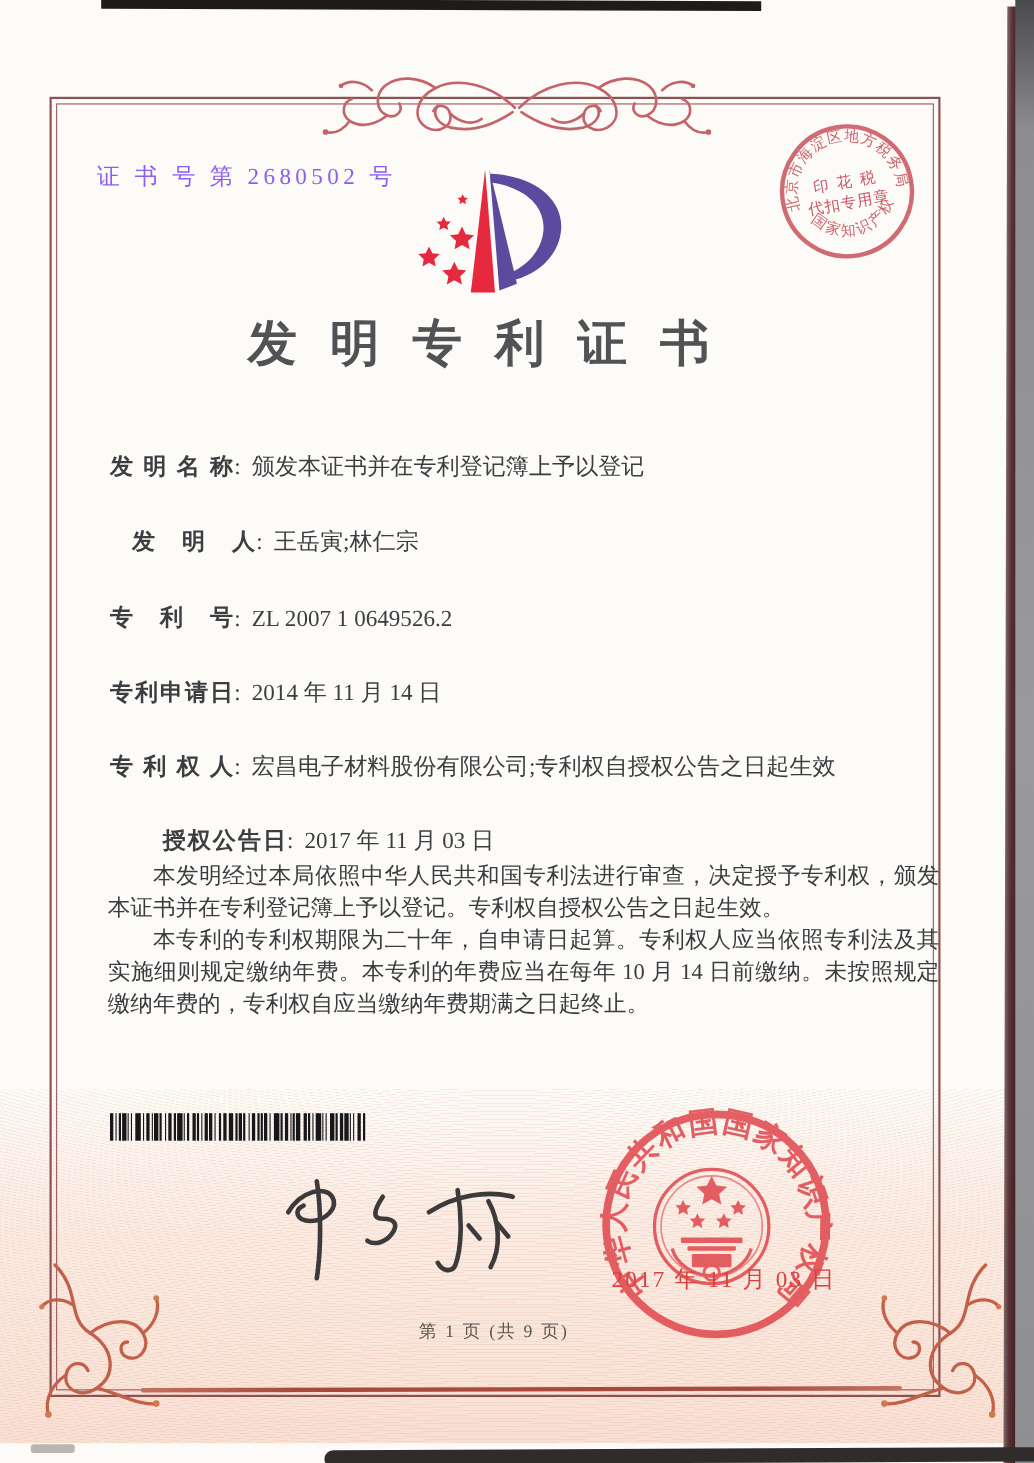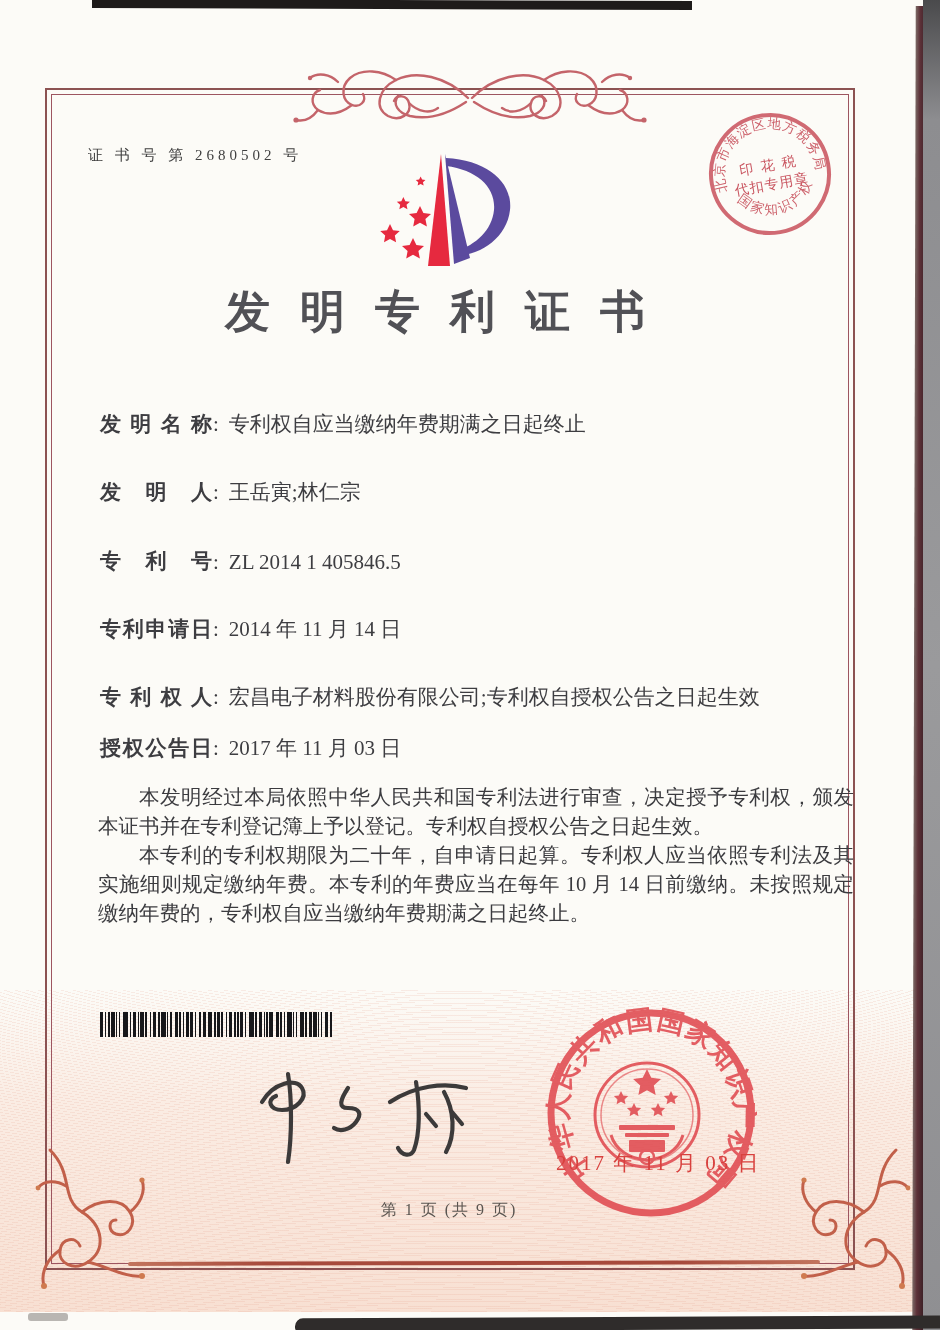--- a/index.html
+++ b/index.html
@@ -24,21 +24,21 @@
 
   
   .frame-outer{position:absolute;left:45px;top:88px;width:806px;height:1178px;border:2px solid #8c5252;}
   .frame-inner{position:absolute;left:4px;top:4px;right:4px;bottom:4px;border:1px solid #9d5560;}
   .bottom-line{position:absolute;left:128px;top:1261px;width:692px;height:4px;
      background:linear-gradient(90deg,#c2745d, #a74a3c 20%, #a74a3c 80%, #c2745d);border-radius:2px;transform:rotate(-.15deg);}
 
   .ornament{position:absolute;pointer-events:none;}
 
   
-  .cert-no{position:absolute;left:88px;top:146px;font-size:15px;letter-spacing:4px;color:#404040;}
+  .cert-no{position:absolute;left:88px;top:146px;font-size:21px;letter-spacing:4px;color:#8b5cf6;}
   .title{position:absolute;left:45px;top:282px;width:780px;text-align:center;
      font-size:45px;color:#515156;letter-spacing:30px;text-indent:30px;font-weight:600;}
   .fields{position:absolute;left:100px;top:402px;width:756px;}
   .frow{position:absolute;left:0;font-size:21px;color:#3d3d41;white-space:nowrap;}
   .flabel{display:inline-block;width:112px;text-align:justify;text-align-last:justify;vertical-align:bottom;font-weight:bold;}
   .fcolon{display:inline-block;margin:0 10px 0 1px;}
   .paras{position:absolute;left:98px;top:783px;width:756px;font-size:20.5px;line-height:29px;
      color:#3b3b3f;text-align:justify;}
   .paras p{margin:0;text-indent:2em;}
   .barcode{position:absolute;left:100px;top:1012px;height:25px;display:flex;align-items:stretch;}
@@ -148,35 +148,35 @@
     <text x="70" y="85" text-anchor="middle" font-size="14" fill="#c95560" letter-spacing="1">代扣专用章</text>
     <text font-size="13.5" fill="#c95560" letter-spacing="2" opacity=".92">
       <textPath href="#tax-arc-bot" startOffset="14">国家知识产权局</textPath>
     </text>
   </svg>
 
   <div class="title">发明专利证书</div>
 
   <div class="fields">
     <div class="frow" style="top:8px;">
-      <span class="flabel">发明名称</span><span class="fcolon">:</span><span>专利权自应当缴纳年费期满之日起终止</span>
-    </div>
-    <div class="frow" style="top:76px;">
+      <span class="flabel">发明名称</span><span class="fcolon">:</span><span>颁发本证书并在专利登记簿上予以登记</span>
+    </div>
+    <div class="frow" style="top:76px;margin-left:20px;">
       <span class="flabel">发明人</span><span class="fcolon">:</span><span>王岳寅;林仁宗</span>
     </div>
     <div class="frow" style="top:145px;">
-      <span class="flabel">专利号</span><span class="fcolon">:</span><span>ZL 2014 1 405846.5</span>
+      <span class="flabel">专利号</span><span class="fcolon">:</span><span>ZL 2007 1 0649526.2</span>
     </div>
     <div class="frow" style="top:213px;">
       <span class="flabel">专利申请日</span><span class="fcolon">:</span><span>2014 年 11 月 14 日</span>
     </div>
     <div class="frow" style="top:281px;">
       <span class="flabel">专利权人</span><span class="fcolon">:</span><span>宏昌电子材料股份有限公司;专利权自授权公告之日起生效</span>
     </div>
-    <div class="frow" style="top:332px;">
+    <div class="frow" style="top:348px;margin-left:48px;">
       <span class="flabel">授权公告日</span><span class="fcolon">:</span><span>2017 年 11 月 03 日</span>
     </div>
   </div>
 
   <div class="paras">
     <p>本发明经过本局依照中华人民共和国专利法进行审查，决定授予专利权，颁发本证书并在专利登记簿上予以登记。专利权自授权公告之日起生效。</p>
     <p>本专利的专利权期限为二十年，自申请日起算。专利权人应当依照专利法及其实施细则规定缴纳年费。本专利的年费应当在每年 10 月 14 日前缴纳。未按照规定缴纳年费的，专利权自应当缴纳年费期满之日起终止。</p>
   </div>
 
   <div class="barcode" id="barcode">

